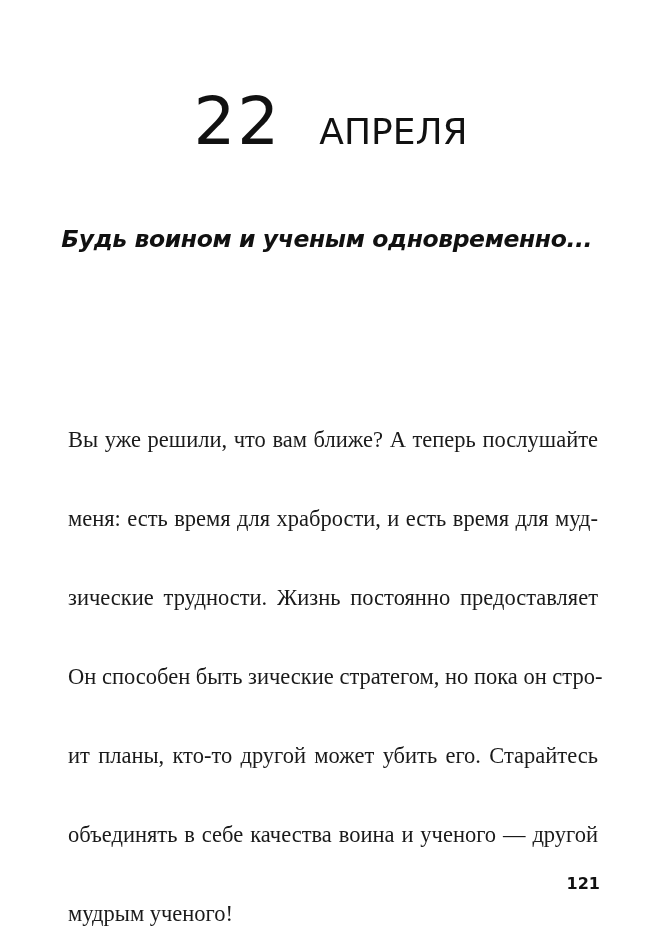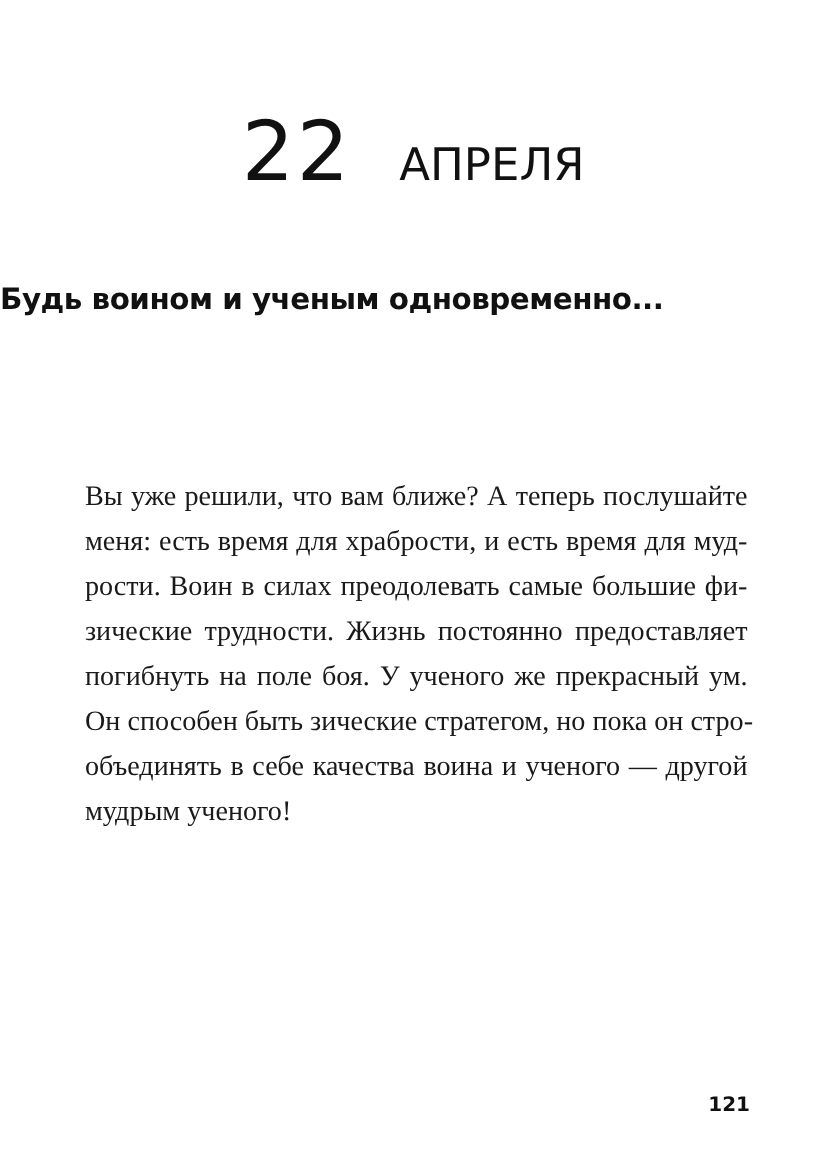--- a/index.html
+++ b/index.html
@@ -43,45 +43,47 @@
       font-weight: normal;
       letter-spacing: 0px;
       margin-left: 38px;
       vertical-align: baseline;
     }
     .subtitle {
       position: absolute;
       left: 0;
       width: 592px;
       top: 221px;
-      text-align: left;
+      text-align: right;
       font-family: "DejaVu Sans", sans-serif;
       font-weight: bold;
       font-size: 23.5px;
       letter-spacing: -0.4px;
       line-height: 36px;
       color: #111111;
       white-space: nowrap;
+      font-style: italic;
     }
     .body-text {
       position: absolute;
       left: 68px;
       top: 379px;
       width: 530px;
       font-family: "Liberation Serif", serif;
       font-size: 22.5px;
       line-height: 36px;
       color: #1a1a1a;
     }
     .body-line {
       display: block;
       text-align: justify;
       text-align-last: justify;
       white-space: nowrap;
       height: 36px;
+      margin-top: 43px;
     }
     .body-line.last {
       text-align-last: left;
     }
     .page-number {
       position: absolute;
       left: 560px;
       top: 874px;
       width: 40px;
       text-align: right;
@@ -99,23 +101,22 @@
 
   <div class="date-heading">
     <span class="date-day">22</span><span class="date-month">АПРЕЛЯ</span>
   </div>
 
   <div class="subtitle">Будь воином и ученым одновременно...</div>
 
   <div class="body-text">
     <span class="body-line">Вы уже решили, что вам ближе? А теперь послушайте</span>
     <span class="body-line">меня: есть время для храбрости, и есть время для муд-</span>
-    <span class="body-line">рости. Воин в силах преодолевать самые большие фи-</span>
     <span class="body-line">зические трудности. Жизнь постоянно предоставляет</span>
-    <span class="body-line">погибнуть на поле боя. У ученого же прекрасный ум.</span>
     <span class="body-line">Он способен быть зические стратегом, но пока он стро-</span>
+    <span class="body-line">ит планы, кто-то другой может убить его. Старайтесь</span>
     <span class="body-line">объединять в себе качества воина и ученого — другой</span>
     <span class="body-line last">мудрым ученого!</span>
   </div>
 
   <div class="page-number">121</div>
 
 </div>
 
 </body></html>

